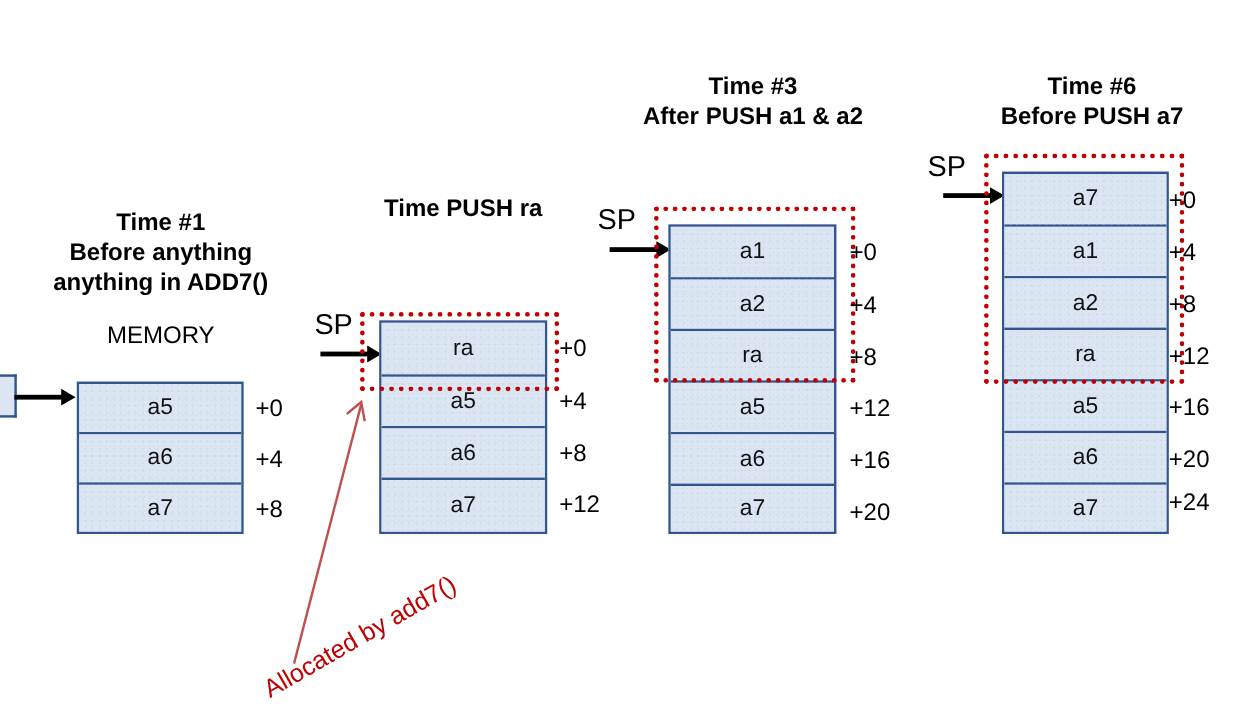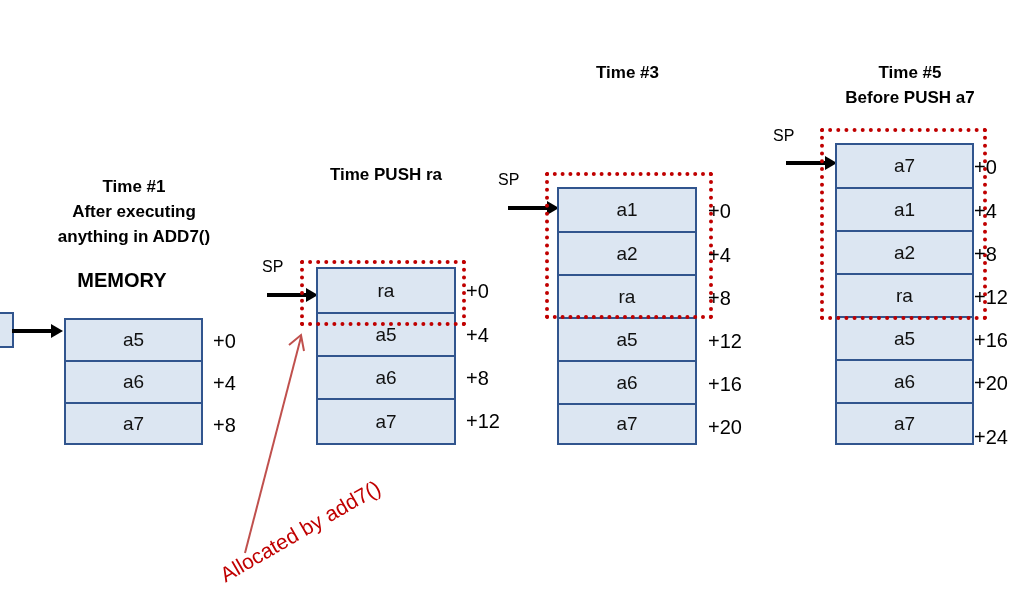--- a/index.html
+++ b/index.html
@@ -21,21 +21,21 @@
     left: 0; top: 0;
     width: 1034px;
     height: 589px;
   }
 
   
   .heading {
     position: absolute;
     text-align: center;
     font-weight: bold;
-    font-size: 17px;
+    font-size: 20px;
     line-height: 25px;
     color: #000;
     white-space: nowrap;
   }
   .heading .sub { display: block; }
   .memory-label {
     position: absolute;
     text-align: center;
     font-weight: normal;
     font-size: 20px;
@@ -85,21 +85,21 @@
     position: absolute;
     font-size: 20px;
     line-height: 1;
     white-space: nowrap;
     color: #000;
   }
 
   
   .sp-label {
     position: absolute;
-    font-size: 16px;
+    font-size: 24px;
     line-height: 1;
     color: #000;
     white-space: nowrap;
   }
   .sp-arrow {
     position: absolute;
     height: 14px;
   }
   .sp-arrow .shaft {
     position: absolute;
@@ -155,24 +155,24 @@
 <div class="stage">
 
   <div class="partial-box" style="left:-4px; top:312px; width:18px; height:36px;"></div>
   <div class="sp-arrow" style="left:12px; top:324px; width:52px;">
     <div class="shaft" style="width:40px;"></div>
     <div class="head" style="left:39px;"></div>
   </div>
 
   <div class="heading" style="left:19px; top:174px; width:230px;">
     <span class="sub">Time #1</span>
-    <span class="sub">After executing</span>
+    <span class="sub">Before anything</span>
     <span class="sub">anything in ADD7()</span>
   </div>
-  <div class="memory-label" style="left:7px; top:268px; width:230px;font-weight:bold;">MEMORY</div>
+  <div class="memory-label" style="left:19px; top:268px; width:230px;">MEMORY</div>
 
   <div class="stack" style="left:64px; top:318px; width:139px; height:127px;">
     <div class="cell" style="height:42px;">
       <span>a5</span>
     </div>
     <div class="cell" style="height:42px;">
       <span>a6</span>
     </div>
     <div class="cell" style="height:39px;">
       <span>a7</span>
@@ -211,20 +211,21 @@
   <div class="alloc-frame" style="left:300px; top:260px; width:166px; height:66px;"></div>
   <div class="offsets" style="left:466px; top:267px;">
     <div class="offset" style="top:14px;">+0</div>
     <div class="offset" style="top:58px;">+4</div>
     <div class="offset" style="top:101px;">+8</div>
     <div class="offset" style="top:144px;">+12</div>
   </div>
 
   <div class="heading" style="left:510px; top:60px; width:235px;">
     <span class="sub">Time #3</span>
+    <span class="sub">After PUSH a1 &amp; a2</span>
   </div>
 
   <div class="sp-label" style="left:498px; top:172px;">SP</div>
   <div class="sp-arrow" style="left:508px; top:201px; width:52px;">
     <div class="shaft" style="width:40px;"></div>
     <div class="head" style="left:39px;"></div>
   </div>
 
   <div class="stack" style="left:557px; top:187px; width:140px; height:258px;">
     <div class="cell" style="height:44px;">
@@ -250,21 +251,21 @@
   <div class="offsets" style="left:708px; top:187px;">
     <div class="offset" style="top:14px;">+0</div>
     <div class="offset" style="top:58px;">+4</div>
     <div class="offset" style="top:101px;">+8</div>
     <div class="offset" style="top:144px;">+12</div>
     <div class="offset" style="top:187px;">+16</div>
     <div class="offset" style="top:230px;">+20</div>
   </div>
 
   <div class="heading" style="left:795px; top:60px; width:230px;">
-    <span class="sub">Time #5</span>
+    <span class="sub">Time #6</span>
     <span class="sub">Before PUSH a7</span>
   </div>
 
   <div class="sp-label" style="left:773px; top:128px;">SP</div>
   <div class="sp-arrow" style="left:786px; top:156px; width:52px;">
     <div class="shaft" style="width:40px;"></div>
     <div class="head" style="left:39px;"></div>
   </div>
 
   <div class="stack" style="left:835px; top:143px; width:139px; height:302px;">
@@ -291,21 +292,21 @@
     </div>
   </div>
   <div class="alloc-frame" style="left:820px; top:128px; width:167px; height:192px;"></div>
   <div class="offsets" style="left:974px; top:143px;">
     <div class="offset" style="top:14px;">+0</div>
     <div class="offset" style="top:58px;">+4</div>
     <div class="offset" style="top:101px;">+8</div>
     <div class="offset" style="top:144px;">+12</div>
     <div class="offset" style="top:187px;">+16</div>
     <div class="offset" style="top:230px;">+20</div>
-    <div class="offset" style="top:284px;">+24</div>
+    <div class="offset" style="top:266px;">+24</div>
   </div>
 
   <svg class="annot-line" style="left:225px; top:325px; width:110px; height:230px;" viewBox="0 0 110 230">
     <line x1="20" y1="228" x2="76" y2="12" stroke="#c0504d" stroke-width="2"></line>
     <polyline points="64,20 76,10 79,26" fill="none" stroke="#c0504d" stroke-width="2"></polyline>
   </svg>
   <div class="annot-text" style="left:228px; top:563px;">Allocated by add7()</div>
 
 </div>
 

